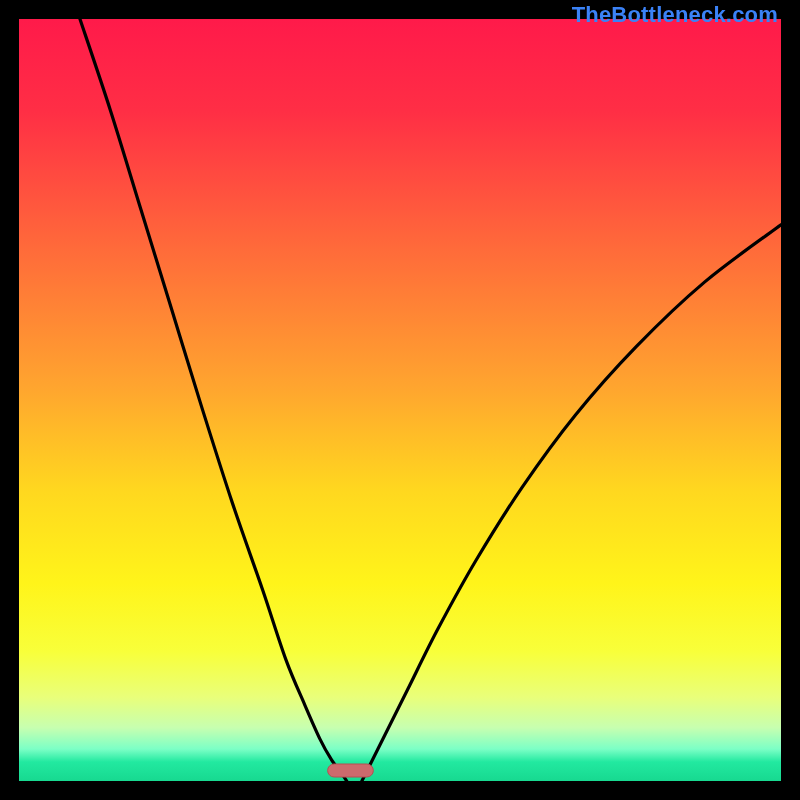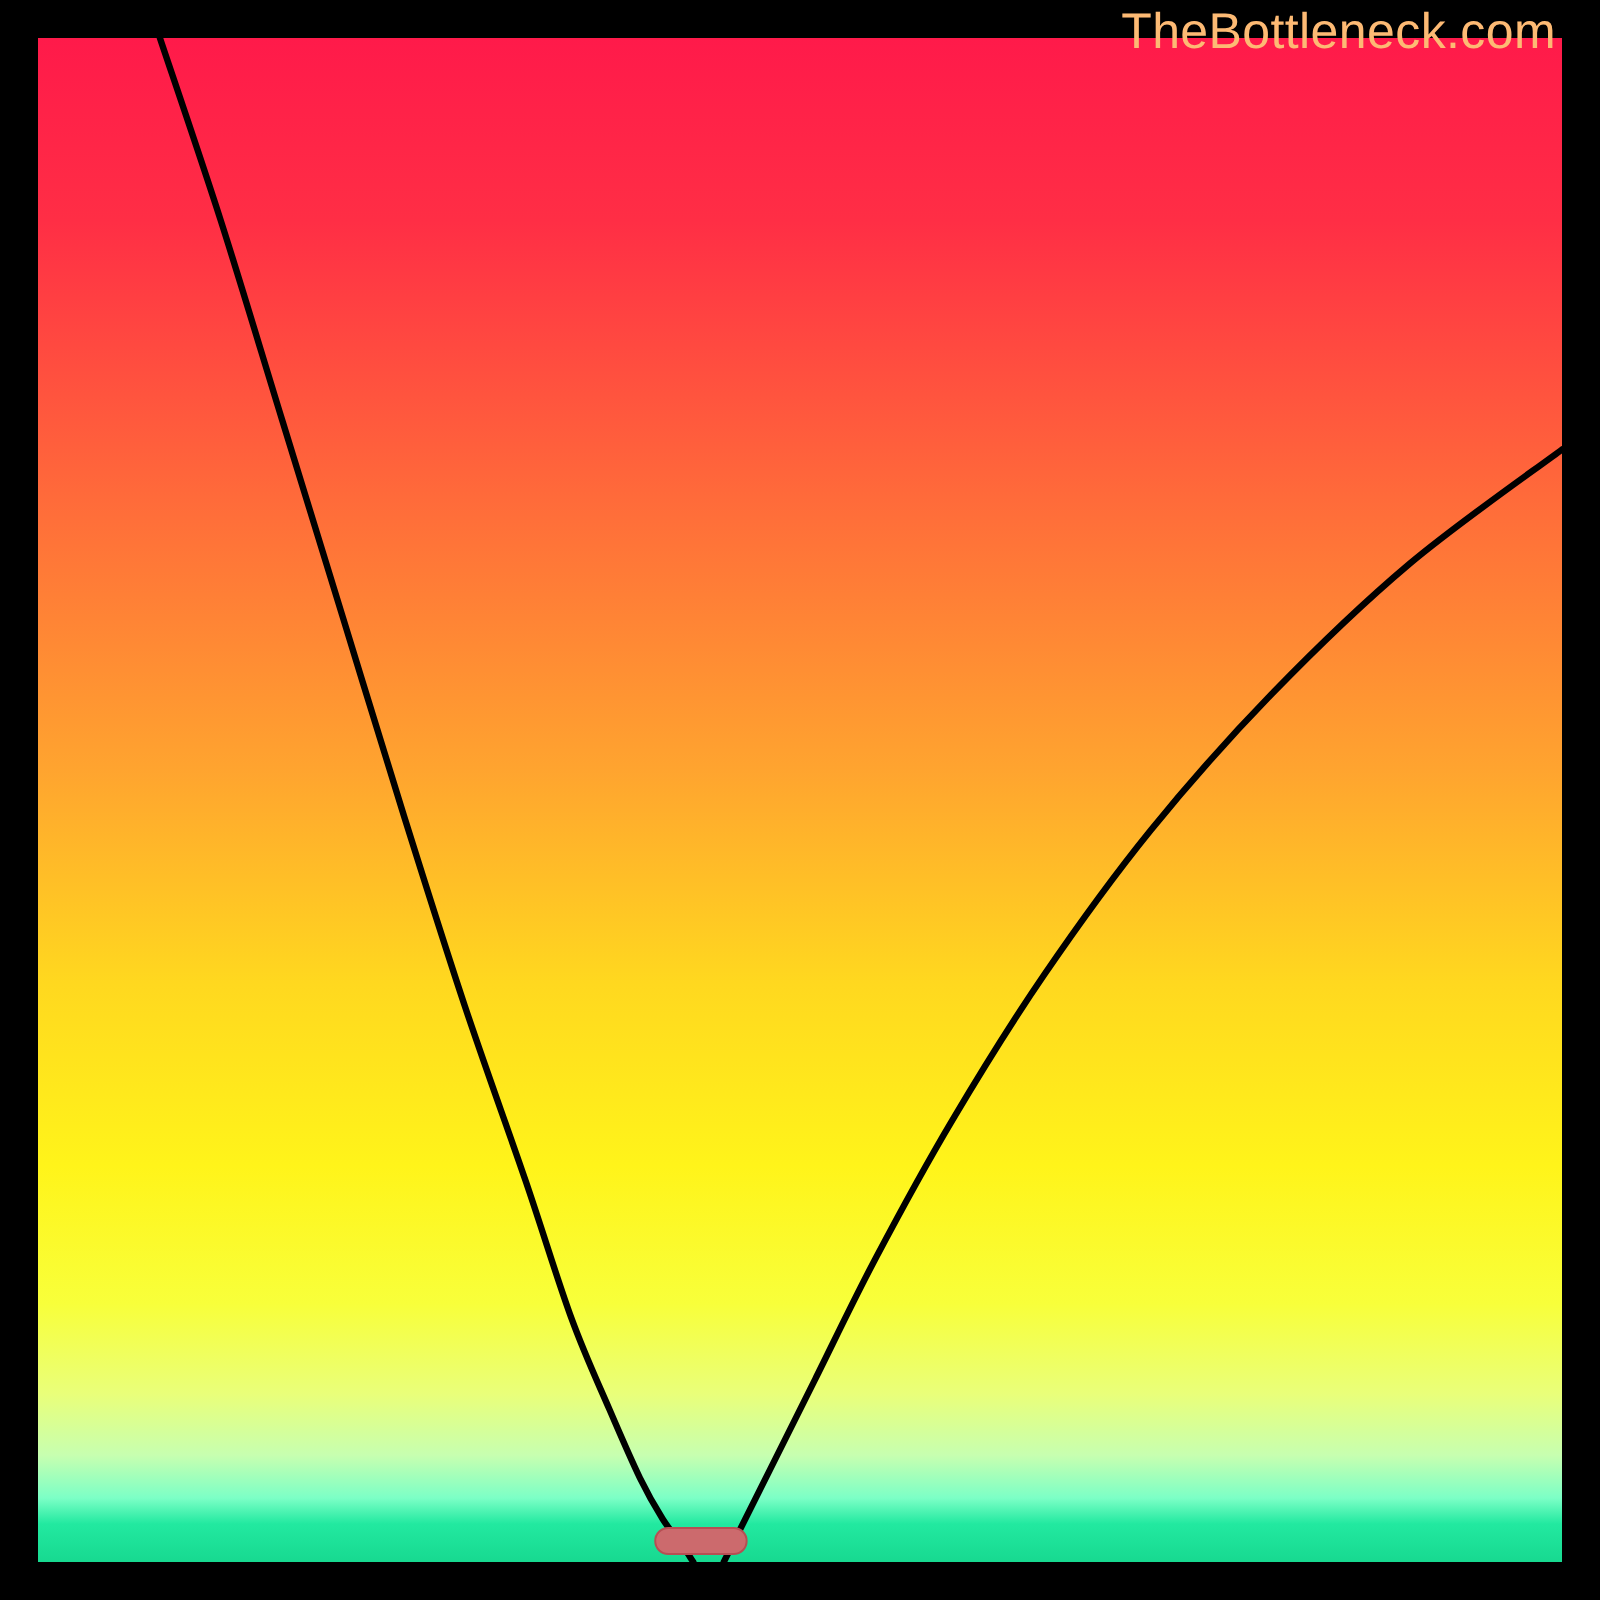--- a/index.html
+++ b/index.html
@@ -23,24 +23,24 @@
     position: absolute;
     left: 0;
     top: 0;
     width: 762px;
     height: 762px;
   }
   .watermark {
     position: absolute;
     top: 2px;
     right: 22px;
-    color: #fdba74;
-    font-size: 25px;
+    color: #3b82f6;
+    font-size: 22px;
     letter-spacing: 0.2px;
-    font-weight: 400;
+    font-weight: 700;
     user-select: none;
   }
 </style>
 </head>
 <body>
 
 <div class="frame">
   <svg class="plot-area" viewBox="0 0 762 762" preserveAspectRatio="none">
     <defs>
       <linearGradient id="bg-grad" x1="0" y1="0" x2="0" y2="1">

